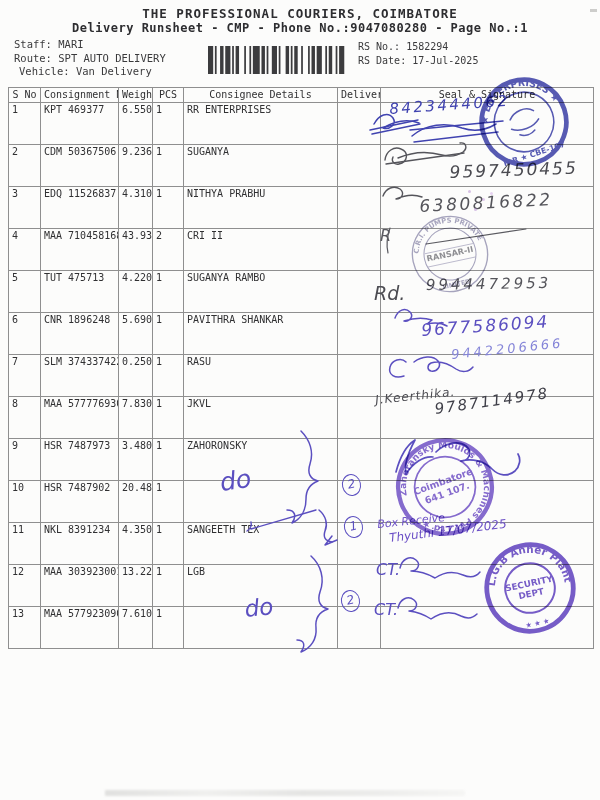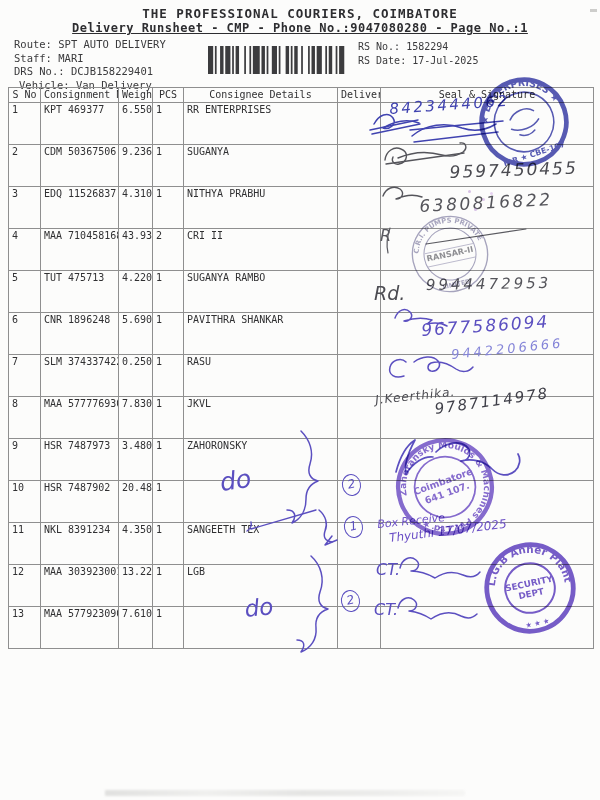--- a/index.html
+++ b/index.html
@@ -2,21 +2,21 @@
 <html><head>
 <meta charset="utf-8">
 <style>
   html,body{margin:0;padding:0;background:#ffffff;}
   .page{position:relative;width:600px;height:800px;background:#fcfcfb;overflow:hidden;
         font-family:"DejaVu Sans Mono",monospace;color:#38383a;}
   
   .doc-title{position:absolute;left:0;top:6px;width:100%;text-align:center;
              font-size:12.5px;font-weight:bold;letter-spacing:1px;color:#2d2d30;}
   .doc-subtitle{position:absolute;left:0;top:21px;width:100%;text-align:center;
-             font-size:12px;font-weight:bold;letter-spacing:.5px;color:#2d2d30;text-decoration:underline;}
+             font-size:12px;font-weight:bold;letter-spacing:.5px;color:#2d2d30;}
   .info-left{position:absolute;left:14px;top:38px;font-size:10.5px;line-height:13.5px;color:#3a3a3c;}
   .info-left .indent{padding-left:5px;}
   .rs-info{position:absolute;left:358px;top:40px;font-size:10px;line-height:13.5px;color:#3a3a3c;}
   .barcode{position:absolute;left:208px;top:46px;width:138px;height:28px;}
   
   table.runsheet{position:absolute;left:8px;top:87px;width:585px;border-collapse:collapse;
         table-layout:fixed;font-size:10px;color:#303032;}
   table.runsheet th,table.runsheet td{border:1px solid #8f8f8f;padding:1px 3px;vertical-align:top;
         overflow:hidden;white-space:nowrap;font-weight:normal;}
   table.runsheet th{height:12px;text-align:center;}
@@ -43,23 +43,22 @@
 </style>
 </head>
 <body>
 
 <div class="page">
 
   <div class="doc-title">THE PROFESSIONAL COURIERS, COIMBATORE</div>
   <div class="doc-subtitle">Delivery Runsheet - CMP - Phone No.:9047080280 - Page No.:1</div>
 
   <div class="info-left">
+    <div>Staff: MARI</div>
     <div>Route: SPT AUTO DELIVERY</div>
-    <div>Staff: MARI</div>
-    <div>DRS No.: DCJB158229401</div>
     <div class="indent">Vehicle: Van Delivery</div>
   </div>
 
   <svg class="barcode" viewBox="0 0 138 28" preserveAspectRatio="none" id="barcode-svg">
       <rect x="0" y="0" width="5.175" height="28" fill="#3c3c3e"></rect>
       <rect x="6.9" y="0" width="1.725" height="28" fill="#3c3c3e"></rect>
       <rect x="12.075" y="0" width="3.45" height="28" fill="#3c3c3e"></rect>
       <rect x="17.25" y="0" width="5.175" height="28" fill="#3c3c3e"></rect>
       <rect x="24.150000000000002" y="0" width="1.725" height="28" fill="#3c3c3e"></rect>
       <rect x="27.600000000000005" y="0" width="3.45" height="28" fill="#3c3c3e"></rect>

